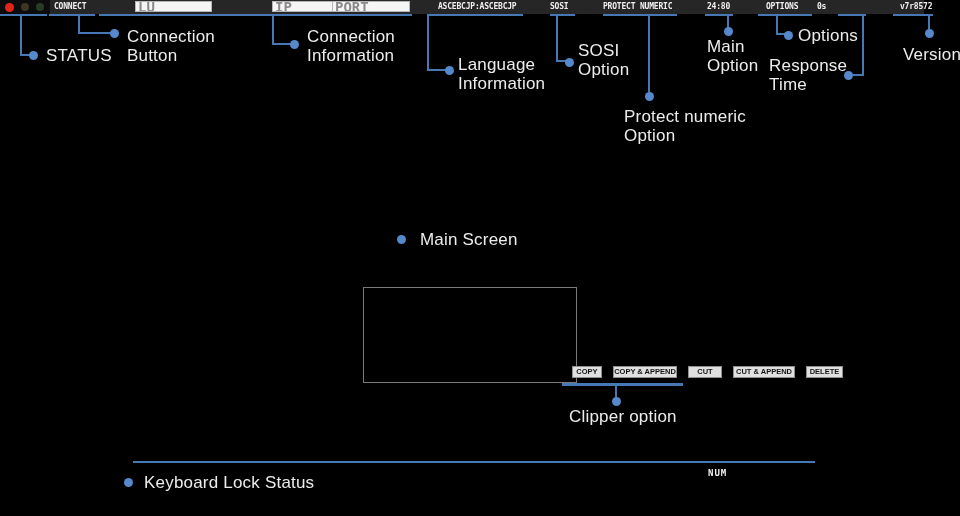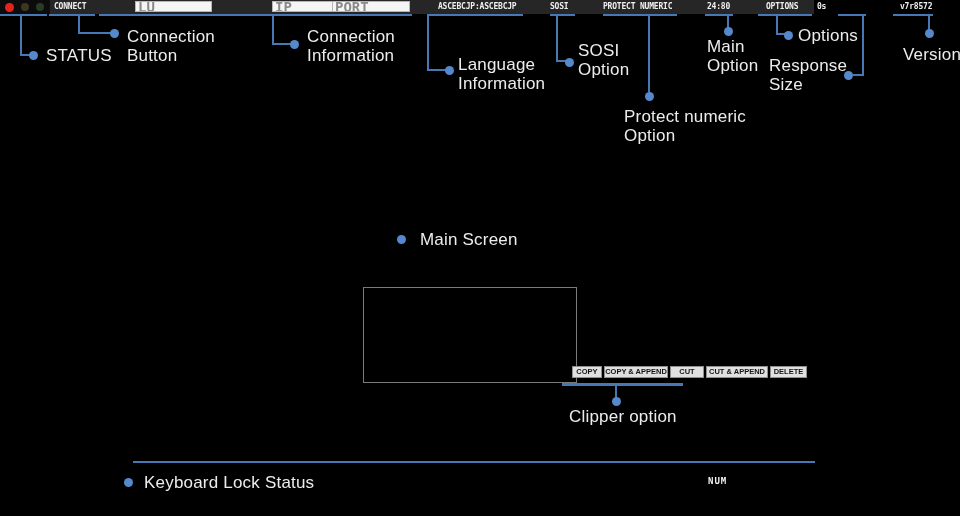--- a/index.html
+++ b/index.html
@@ -1,20 +1,20 @@
 <!DOCTYPE html>
 <html style="--accent: #4679b4; --dot: #5589cc; --bar-bg: #262626; --menu-btn-bg: #e0e0e0; --red-light: #e3241b;"><head>
 <meta charset="utf-8">
 <style>
   html,body{margin:0;padding:0;background:#000;}
   #stage{position:relative;width:960px;height:516px;background:#000;overflow:hidden;
          font-family:"Liberation Sans",sans-serif;}
 
   
-  #topbar{position:absolute;left:0;top:0;width:814px;height:14px;background:var(--bar-bg);}
+  #topbar{position:absolute;left:0;top:0;width:924px;height:14px;background:var(--bar-bg);}
   #tl-zone{position:absolute;left:0;top:0;width:50px;height:14px;background:#0c0c0c;}
   .tl{position:absolute;top:3px;border-radius:50%;}
   #tl-red{left:5px;width:9px;height:9px;background:var(--red-light);}
   #tl-yellow{left:21px;width:8px;height:8px;background:#3e3623;}
   #tl-green{left:36px;width:8px;height:8px;background:#283c26;}
   .bartext{position:absolute;top:3px;font-family:"DejaVu Sans Mono",monospace;
            font-weight:bold;font-size:8px;line-height:8px;color:#f0f0f0;white-space:nowrap;
            letter-spacing:-0.2px;}
   .barinput{position:absolute;top:1px;height:11px;border:1px solid #b5b5b5;background:#f5f5f5;
             box-sizing:border-box;padding:0 0 0 2px;font-family:"DejaVu Sans Mono",monospace;
@@ -26,31 +26,31 @@
   .cl{position:absolute;background:var(--accent);}
   .cl-dot{position:absolute;width:9px;height:9px;border-radius:50%;background:var(--dot);}
   .cl-label{position:absolute;color:#ececec;font-size:17px;line-height:19px;
             white-space:pre-line;letter-spacing:0.2px;}
 
   
   #main-rect{position:absolute;left:363px;top:287px;width:214px;height:96px;
              border:1px solid #7a7a7a;background:#000;box-sizing:border-box;}
 
   
-  #clipper-menu{position:absolute;left:572px;top:366px;display:flex;gap:2px;}
+  #clipper-menu{position:absolute;left:572px;top:366px;display:flex;gap:11px;}
   .clip-btn{height:12px;box-sizing:border-box;border:1px solid #8f8f8f;background:var(--menu-btn-bg);
             color:#141414;font-family:"Liberation Sans",sans-serif;font-weight:bold;font-size:7.5px;
             line-height:10px;text-align:center;padding:0;display:flex;align-items:center;justify-content:center;
             white-space:nowrap;}
   .w1{width:30px}.w2{width:64px}.w3{width:34px}.w4{width:62px}.w5{width:37px}
 
   
   #kb-line{position:absolute;left:133px;top:461px;width:682px;height:2px;background:var(--accent);}
   #num{position:absolute;left:708px;top:468px;color:#f2f2f2;font-family:"DejaVu Sans Mono",monospace;
-       font-weight:bold;font-size:9px;letter-spacing:1px;margin-top:8px;}
+       font-weight:bold;font-size:9px;letter-spacing:1px;}
 </style>
 </head>
 <body>
 
 <div id="stage">
 
   <div id="topbar">
     <div id="tl-zone">
       <div class="tl" id="tl-red"></div>
       <div class="tl" id="tl-yellow"></div>
@@ -135,21 +135,21 @@
 
   <div>
     <div class="cl" style="left:776px;top:16px;width:2px;height:19px"></div>
     <div class="cl" style="left:776px;top:33px;width:10px;height:2px"></div>
     <div class="cl-dot" style="left:784px;top:31px"></div>
     <div class="cl-label" style="left:798px;top:26px">Options</div>
   </div>
 
   <div>
     <div class="cl-label" style="left:769px;top:56px">Response
-Size</div>
+Time</div>
     <div class="cl-dot" style="left:844px;top:71px"></div>
     <div class="cl" style="left:852px;top:74px;width:12px;height:2px"></div>
     <div class="cl" style="left:862px;top:16px;width:2px;height:60px"></div>
   </div>
 
   <div>
     <div class="cl" style="left:928px;top:16px;width:2px;height:14px"></div>
     <div class="cl-dot" style="left:925px;top:29px"></div>
     <div class="cl-label" style="left:903px;top:45px">Version</div>
   </div>

